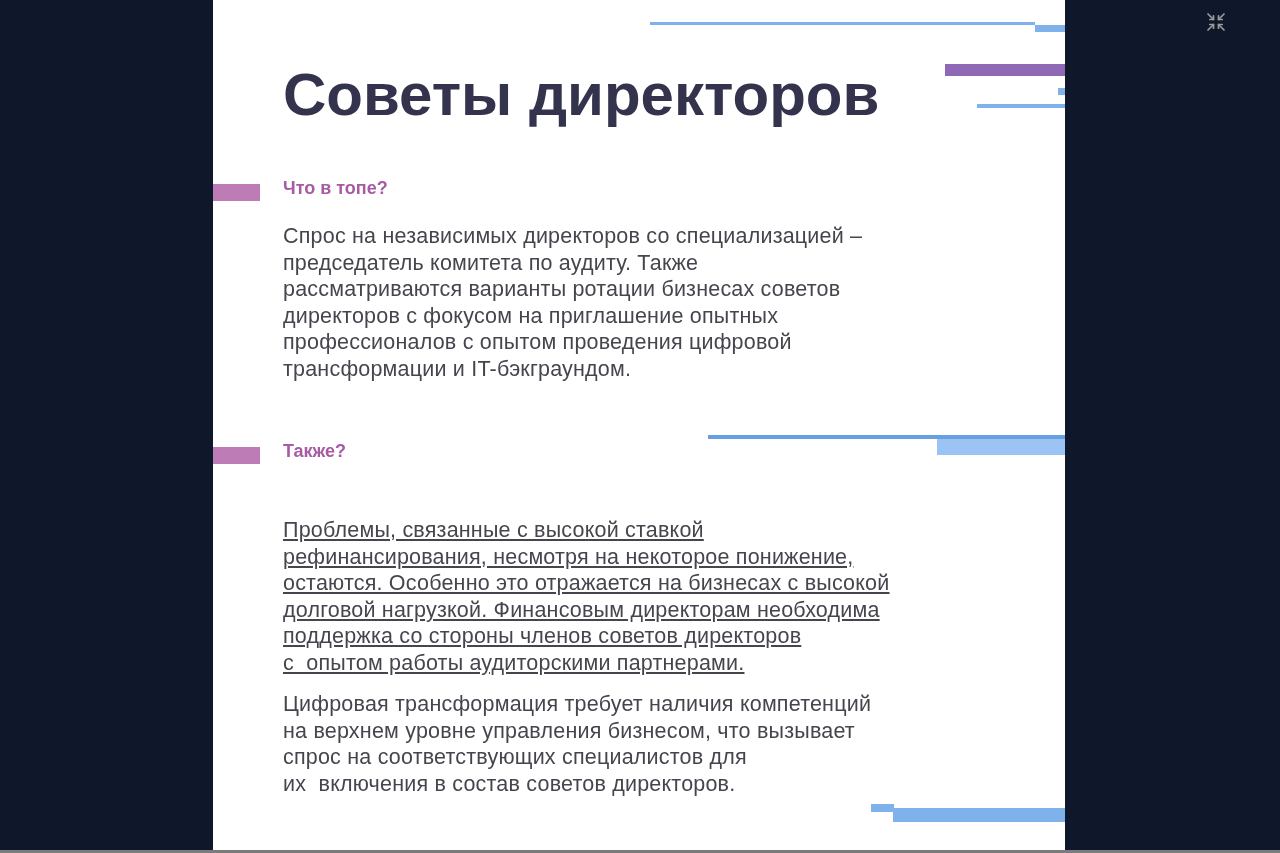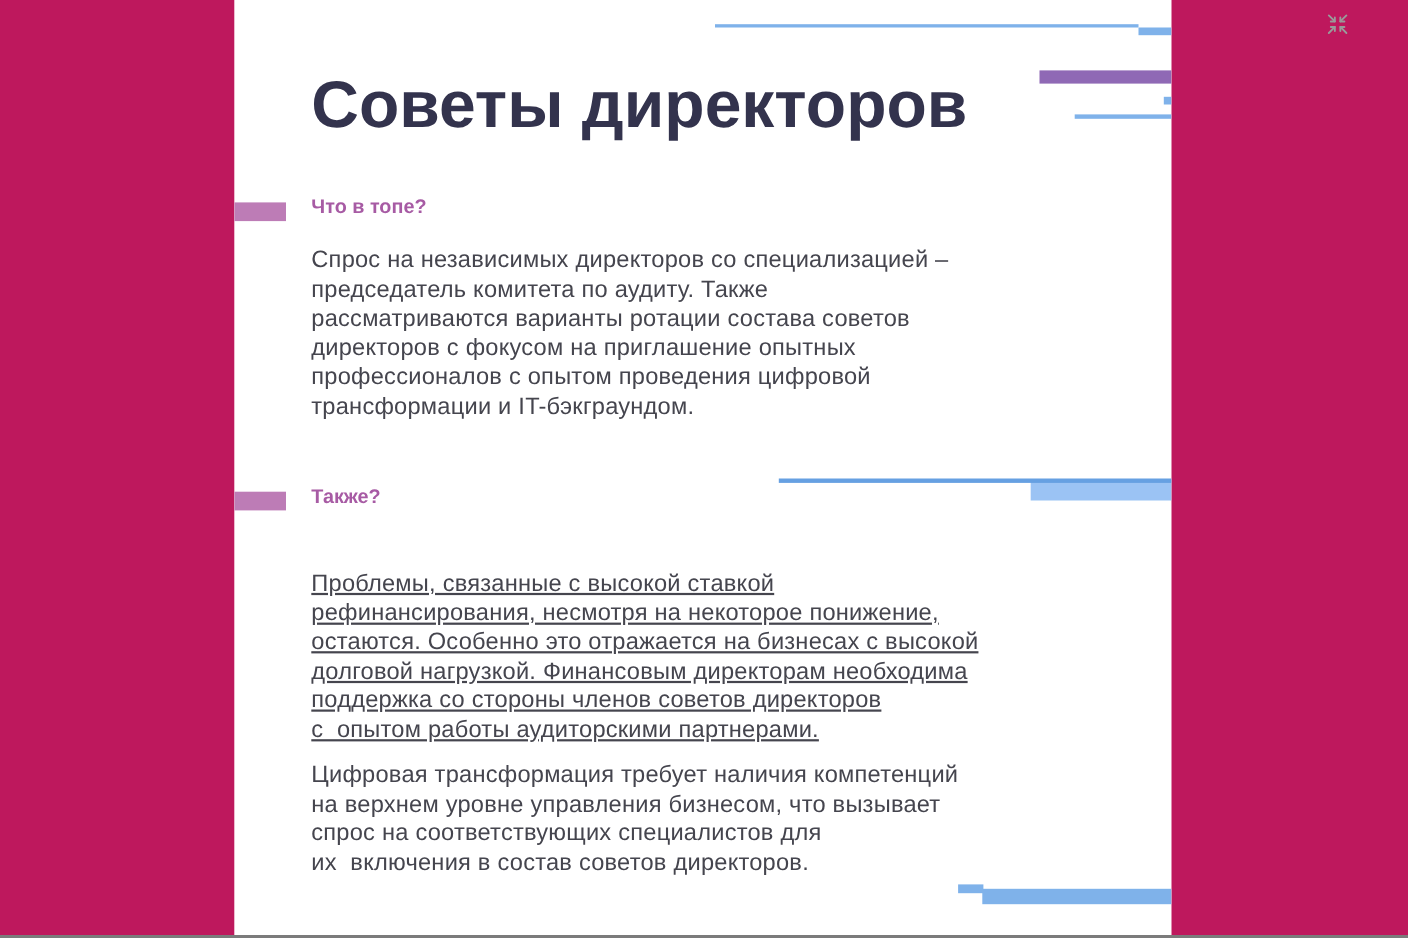--- a/index.html
+++ b/index.html
@@ -5,21 +5,21 @@
   html, body {
     margin: 0;
     padding: 0;
     background: #000000;
     font-family: "Liberation Sans", sans-serif;
   }
   .stage {
     position: relative;
     width: 1280px;
     height: 853px;
-    background: #be185d;
+    background: #0f172a;
     overflow: hidden;
   }
   .slide {
     position: absolute;
     left: 213px;
     top: 0;
     width: 852px;
     height: 851px;
     background: #ffffff;
     overflow: hidden;
@@ -116,21 +116,21 @@
 
     <div class="decor blue" style="left:658px; top:804px; width:23px; height:8px;"></div>
     <div class="decor blue" style="left:680px; top:808px; width:172px; height:14px;"></div>
 
     <h1 class="slide-title">Советы директоров</h1>
 
     <div class="section-marker" id="marker-1"></div>
     <h2 class="section-heading" id="heading-1">Что в топе?</h2>
     <p class="body-para" id="para-1">Спрос на независимых директоров со специализацией –
 председатель комитета по аудиту. Также
-рассматриваются варианты ротации состава советов
+рассматриваются варианты ротации бизнесах советов
 директоров с фокусом на приглашение опытных
 профессионалов с опытом проведения цифровой
 трансформации и IT-бэкграундом.</p>
 
     <div class="section-marker" id="marker-2"></div>
     <h2 class="section-heading" id="heading-2">Также?</h2>
     <p class="body-para" id="para-2">Проблемы, связанные с высокой ставкой
 рефинансирования, несмотря на некоторое понижение,
 остаются. Особенно это отражается на бизнесах с высокой
 долговой нагрузкой. Финансовым директорам необходима

